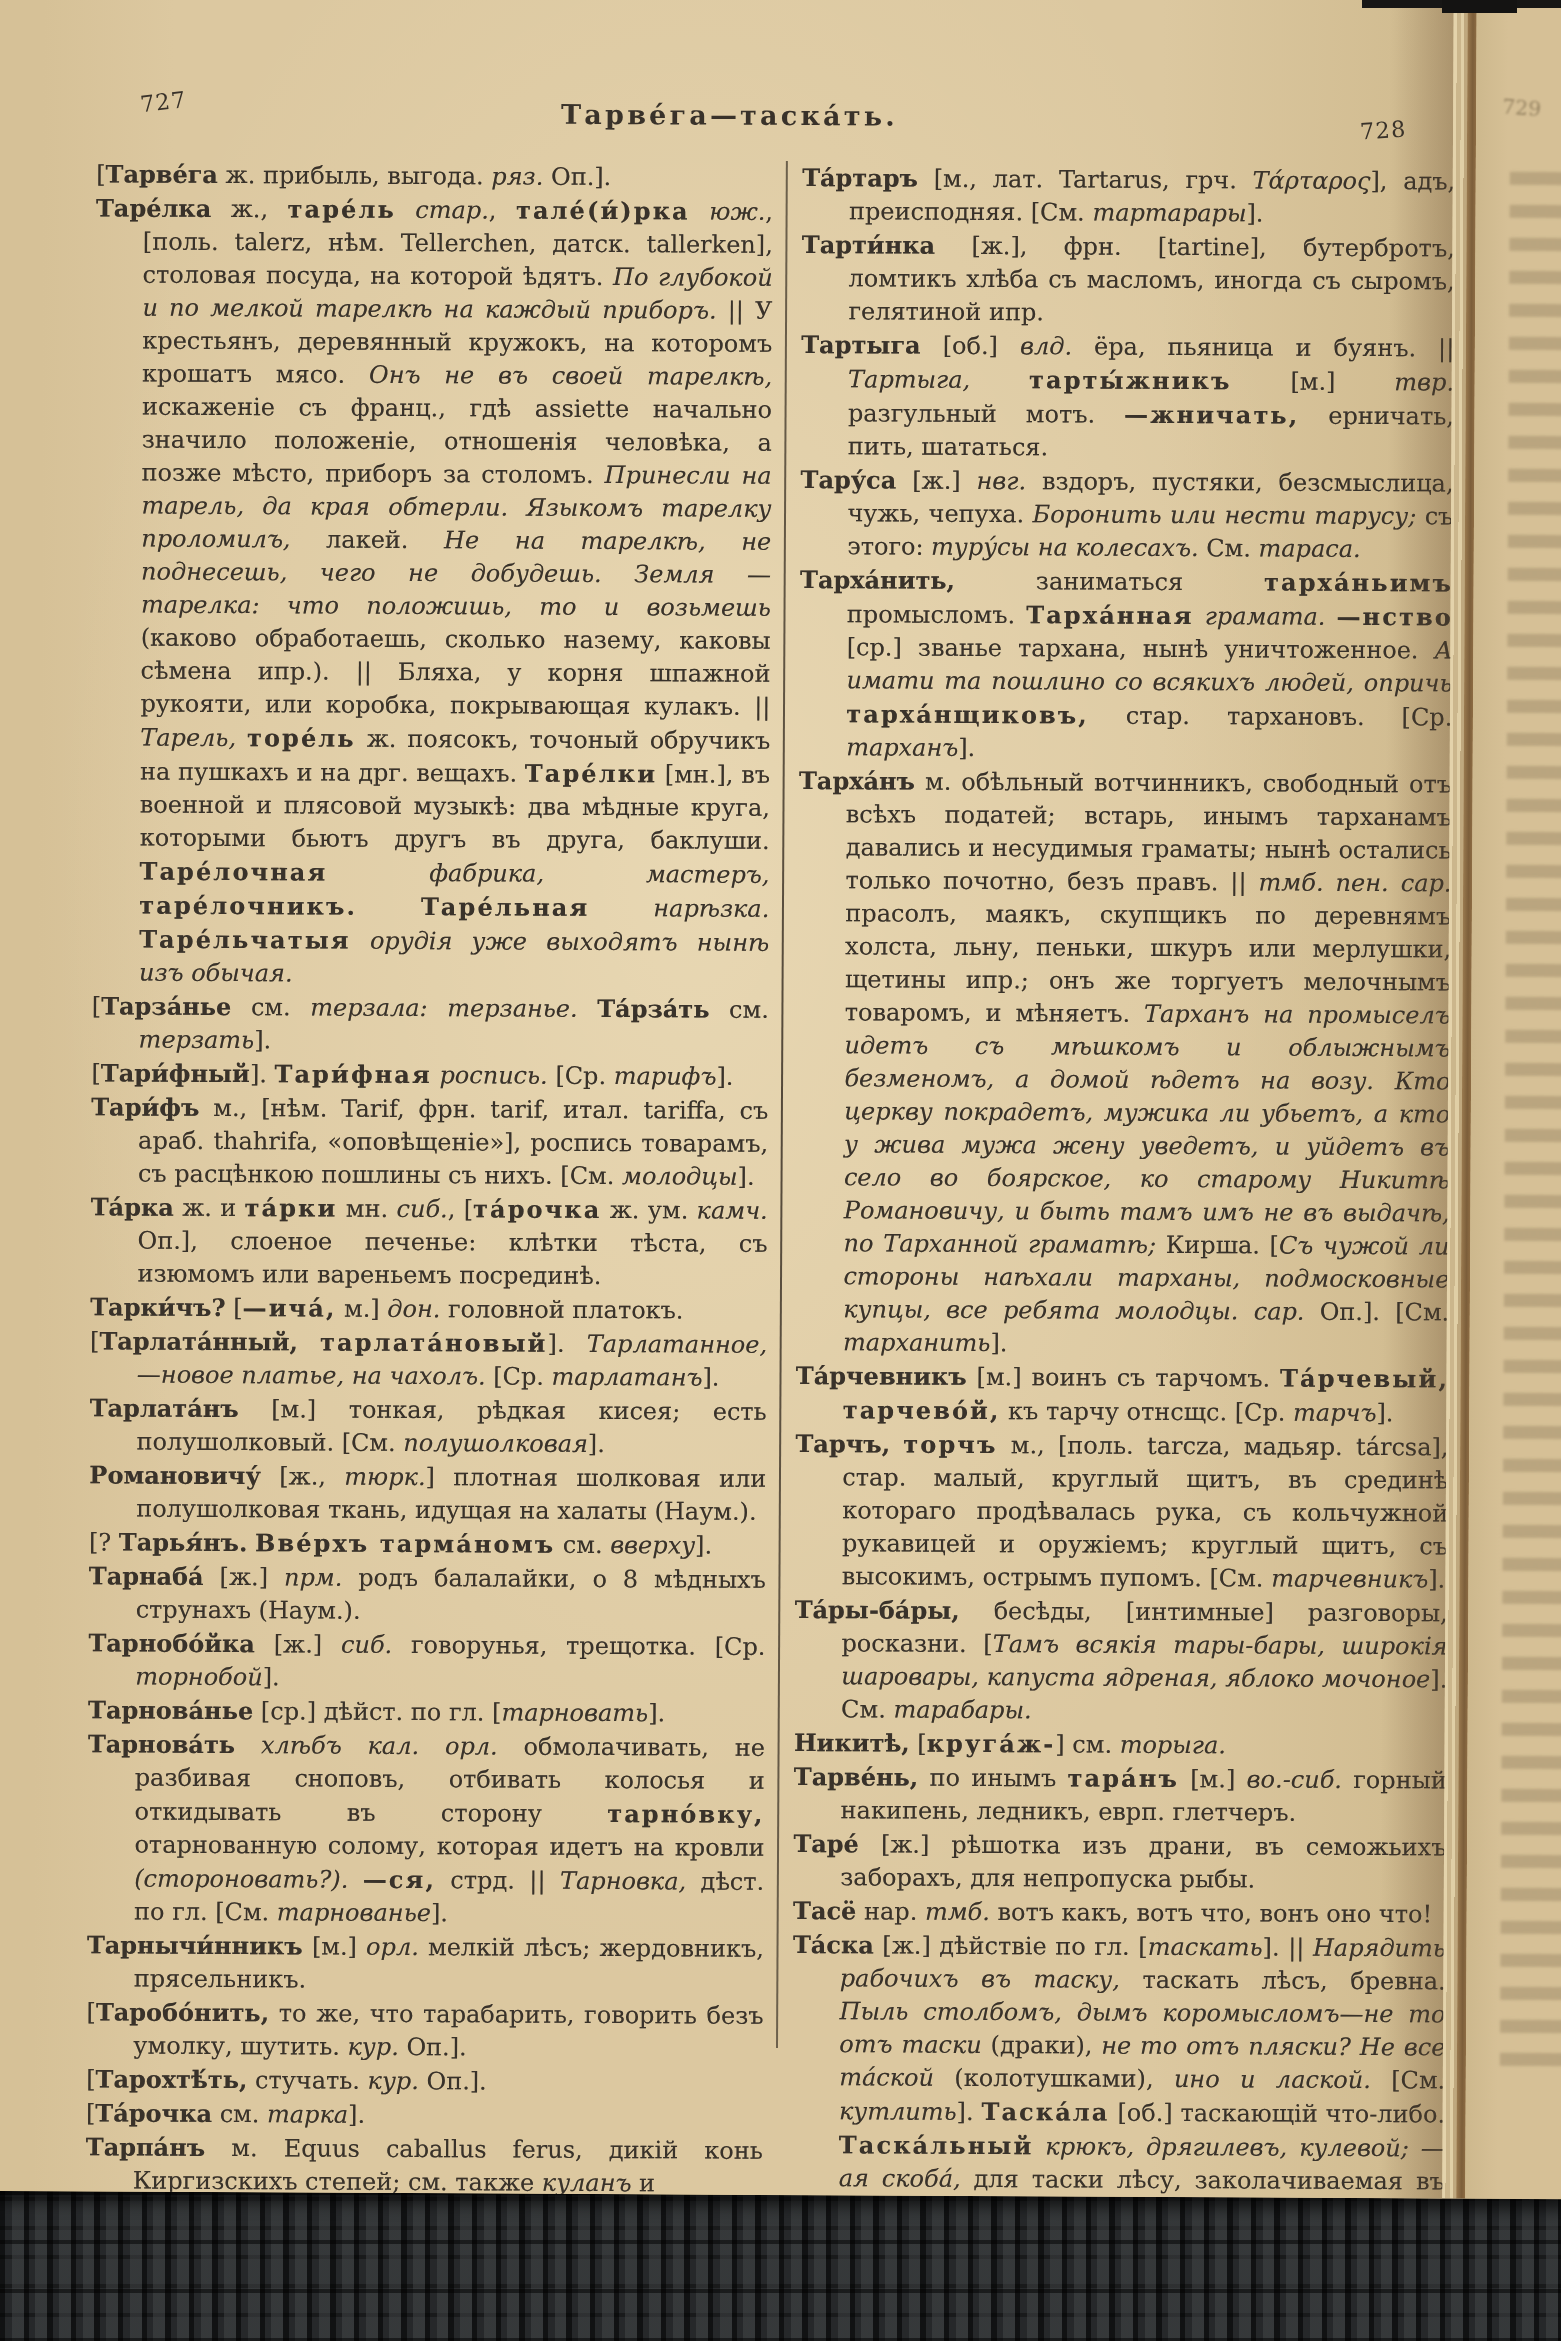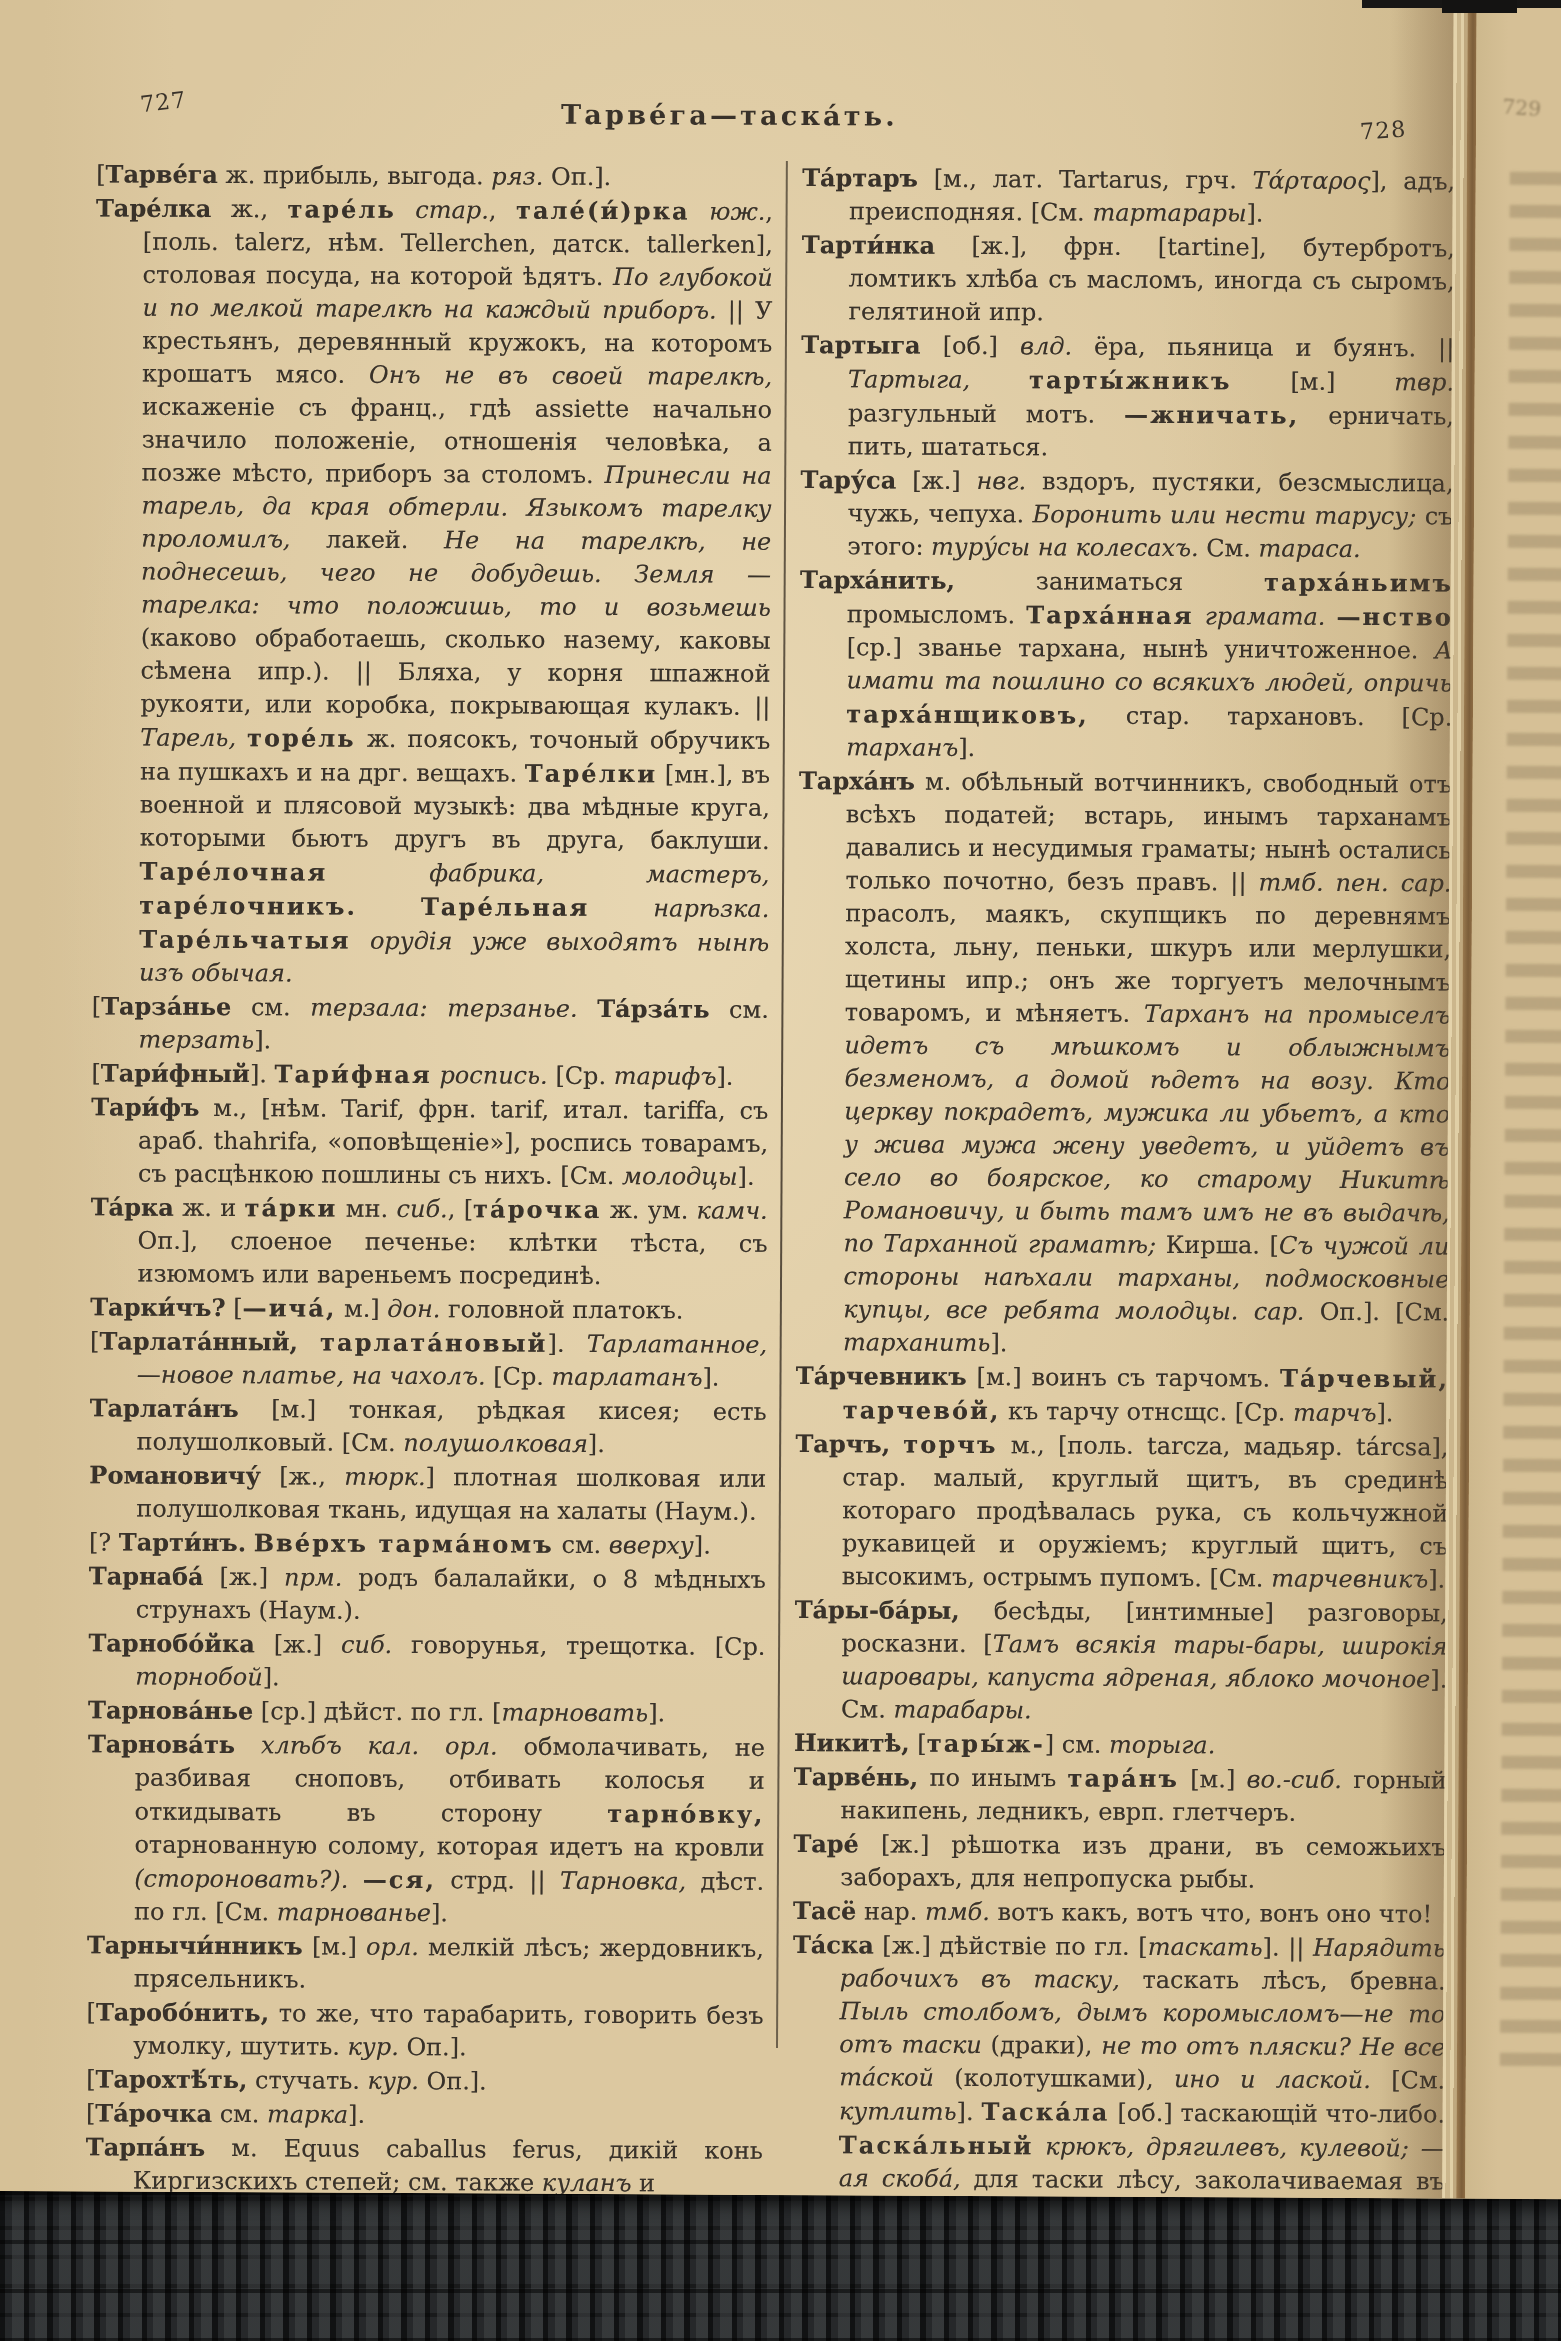--- a/index.html
+++ b/index.html
@@ -73,42 +73,42 @@
             <div class="entry"><span class="run-n">[</span><span class="run-b">Тарве́га</span><span class="run-n"> ж. прибыль, выгода. </span><span class="run-i">ряз.</span><span class="run-n"> Оп.].</span></div>
             <div class="entry"><span class="run-b">Таре́лка</span><span class="run-n"> ж., </span><span class="run-s">таре́ль</span><span class="run-i"> стар.</span><span class="run-n">, </span><span class="run-s">тале́(и́)рка</span><span class="run-i"> юж.</span><span class="run-n">, [поль. talerz, нѣм. Tellerchen, датск. tallerken], столовая посуда, на которой ѣдятъ. </span><span class="run-i">По глубокой и по мелкой тарелкѣ на каждый приборъ.</span><span class="run-n"> || У крестьянъ, деревянный кружокъ, на которомъ крошатъ мясо. </span><span class="run-i">Онъ не въ своей тарелкѣ,</span><span class="run-n"> искаженіе съ франц., гдѣ assiette начально значило положеніе, отношенія человѣка, а позже мѣсто, приборъ за столомъ. </span><span class="run-i">Принесли на тарель, да края обтерли. Языкомъ тарелку проломилъ,</span><span class="run-n"> лакей. </span><span class="run-i">Не на тарелкѣ, не поднесешь, чего не добудешь. Земля — тарелка: что положишь, то и возьмешь</span><span class="run-n"> (каково обработаешь, сколько назему, каковы сѣмена ипр.). || Бляха, у корня шпажной рукояти, или коробка, покрывающая кулакъ. || </span><span class="run-i">Тарель,</span><span class="run-n"> </span><span class="run-s">торе́ль</span><span class="run-n"> ж. поясокъ, точоный обручикъ на пушкахъ и на дрг. вещахъ. </span><span class="run-s">Таре́лки</span><span class="run-n"> [мн.], въ военной и плясовой музыкѣ: два мѣдные круга, которыми бьютъ другъ въ друга, баклуши. </span><span class="run-s">Таре́лочная</span><span class="run-n"> </span><span class="run-i">фабрика, мастеръ,</span><span class="run-n"> </span><span class="run-s">таре́лочникъ.</span><span class="run-n"> </span><span class="run-s">Таре́льная</span><span class="run-n"> </span><span class="run-i">нарѣзка.</span><span class="run-n"> </span><span class="run-s">Таре́льчатыя</span><span class="run-n"> </span><span class="run-i">орудія уже выходятъ нынѣ изъ обычая.</span></div>
             <div class="entry"><span class="run-n">[</span><span class="run-b">Тарза́нье</span><span class="run-n"> см. </span><span class="run-i">терзала: терзанье.</span><span class="run-n"> </span><span class="run-b">Та́рза́ть</span><span class="run-n"> см. </span><span class="run-i">терзать</span><span class="run-n">].</span></div>
             <div class="entry"><span class="run-n">[</span><span class="run-b">Тари́фный</span><span class="run-n">]. </span><span class="run-s">Тари́фная</span><span class="run-n"> </span><span class="run-i">роспись.</span><span class="run-n"> [Ср. </span><span class="run-i">тарифъ</span><span class="run-n">].</span></div>
             <div class="entry"><span class="run-b">Тари́фъ</span><span class="run-n"> м., [нѣм. Tarif, фрн. tarif, итал. tariffa, съ араб. thahrifa, «оповѣщеніе»], роспись товарамъ, съ расцѣнкою пошлины съ нихъ. [См. </span><span class="run-i">молодцы</span><span class="run-n">].</span></div>
             <div class="entry"><span class="run-b">Та́рка</span><span class="run-n"> ж. и </span><span class="run-s">та́рки</span><span class="run-n"> мн. </span><span class="run-i">сиб.</span><span class="run-n">, [</span><span class="run-s">та́рочка</span><span class="run-n"> ж. ум. </span><span class="run-i">камч.</span><span class="run-n"> Оп.], слоеное печенье: клѣтки тѣста, съ изюмомъ или вареньемъ посрединѣ.</span></div>
             <div class="entry"><span class="run-b">Тарки́чъ?</span><span class="run-n"> [</span><span class="run-s">—ича́,</span><span class="run-n"> м.] </span><span class="run-i">дон.</span><span class="run-n"> головной платокъ.</span></div>
             <div class="entry"><span class="run-n">[</span><span class="run-b">Тарлата́нный,</span><span class="run-n"> </span><span class="run-s">тарлата́новый</span><span class="run-n">]. </span><span class="run-i">Тарлатанное, —новое платье, на чахолъ.</span><span class="run-n"> [Ср. </span><span class="run-i">тарлатанъ</span><span class="run-n">].</span></div>
             <div class="entry"><span class="run-b">Тарлата́нъ</span><span class="run-n"> [м.] тонкая, рѣдкая кисея; есть полушолковый. [См. </span><span class="run-i">полушолковая</span><span class="run-n">].</span></div>
             <div class="entry"><span class="run-b">Романовичу́</span><span class="run-n"> [ж., </span><span class="run-i">тюрк.</span><span class="run-n">] плотная шолковая или полушолковая ткань, идущая на халаты (Наум.).</span></div>
-            <div class="entry"><span class="run-n">[? </span><span class="run-b">Тарти́нъ.</span><span class="run-n"> </span><span class="run-s">Вве́рхъ тарма́номъ</span><span class="run-n"> см. </span><span class="run-i">вверху</span><span class="run-n">].</span></div>
+            <div class="entry"><span class="run-n">[? </span><span class="run-b">Тарья́нъ.</span><span class="run-n"> </span><span class="run-s">Вве́рхъ тарма́номъ</span><span class="run-n"> см. </span><span class="run-i">вверху</span><span class="run-n">].</span></div>
             <div class="entry"><span class="run-b">Тарнаба́</span><span class="run-n"> [ж.] </span><span class="run-i">прм.</span><span class="run-n"> родъ балалайки, о 8 мѣдныхъ струнахъ (Наум.).</span></div>
             <div class="entry"><span class="run-b">Тарнобо́йка</span><span class="run-n"> [ж.] </span><span class="run-i">сиб.</span><span class="run-n"> говорунья, трещотка. [Ср. </span><span class="run-i">торнобой</span><span class="run-n">].</span></div>
             <div class="entry"><span class="run-b">Тарнова́нье</span><span class="run-n"> [ср.] дѣйст. по гл. [</span><span class="run-i">тарновать</span><span class="run-n">].</span></div>
             <div class="entry"><span class="run-b">Тарнова́ть</span><span class="run-n"> </span><span class="run-i">хлѣбъ кал. орл.</span><span class="run-n"> обмолачивать, не разбивая сноповъ, отбивать колосья и откидывать въ сторону </span><span class="run-s">тарно́вку,</span><span class="run-n"> отарнованную солому, которая идетъ на кровли </span><span class="run-i">(стороновать?).</span><span class="run-n"> </span><span class="run-s">—ся,</span><span class="run-n"> стрд. || </span><span class="run-i">Тарновка,</span><span class="run-n"> дѣст. по гл. [См. </span><span class="run-i">тарнованье</span><span class="run-n">].</span></div>
             <div class="entry"><span class="run-b">Тарнычи́нникъ</span><span class="run-n"> [м.] </span><span class="run-i">орл.</span><span class="run-n"> мелкій лѣсъ; жердовникъ, прясельникъ.</span></div>
             <div class="entry"><span class="run-n">[</span><span class="run-b">Таробо́нить,</span><span class="run-n"> то же, что тарабарить, говорить безъ умолку, шутить. </span><span class="run-i">кур.</span><span class="run-n"> Оп.].</span></div>
             <div class="entry"><span class="run-n">[</span><span class="run-b">Тарохтѣ́ть,</span><span class="run-n"> стучать. </span><span class="run-i">кур.</span><span class="run-n"> Оп.].</span></div>
             <div class="entry"><span class="run-n">[</span><span class="run-b">Та́рочка</span><span class="run-n"> см. </span><span class="run-i">тарка</span><span class="run-n">].</span></div>
             <div class="entry"><span class="run-b">Тарпа́нъ</span><span class="run-n"> м. Equus caballus ferus, дикій конь Киргизскихъ степей; см. также </span><span class="run-i">куланъ</span><span class="run-n"> и </span></div>
           </div>
         <div class="col col-right">
             <div class="entry"><span class="run-b">Та́ртаръ</span><span class="run-n"> [м., лат. Tartarus, грч. </span><span class="run-i">Τάρταρος</span><span class="run-n">], адъ, преисподняя. [См. </span><span class="run-i">тартарары</span><span class="run-n">].</span></div>
             <div class="entry"><span class="run-b">Тарти́нка</span><span class="run-n"> [ж.], фрн. [tartine], бутербротъ, ломтикъ хлѣба съ масломъ, иногда съ сыромъ, гелятиной ипр.</span></div>
             <div class="entry"><span class="run-b">Тартыга</span><span class="run-n"> [об.] </span><span class="run-i">влд.</span><span class="run-n"> ёра, пьяница и буянъ. || </span><span class="run-i">Тартыга,</span><span class="run-n"> </span><span class="run-s">тарты́жникъ</span><span class="run-n"> [м.] </span><span class="run-i">твр.</span><span class="run-n"> разгульный мотъ. </span><span class="run-s">—жничать,</span><span class="run-n"> ерничать, пить, шататься.</span></div>
             <div class="entry"><span class="run-b">Тару́са</span><span class="run-n"> [ж.] </span><span class="run-i">нвг.</span><span class="run-n"> вздоръ, пустяки, безсмыслица, чужь, чепуха. </span><span class="run-i">Боронить или нести тарусу;</span><span class="run-n"> съ этого: </span><span class="run-i">туру́сы на колесахъ.</span><span class="run-n"> См. </span><span class="run-i">тараса.</span></div>
             <div class="entry"><span class="run-b">Тарха́нить,</span><span class="run-n"> заниматься </span><span class="run-s">тарха́ньимъ</span><span class="run-n"> промысломъ. </span><span class="run-s">Тарха́нная</span><span class="run-n"> </span><span class="run-i">грамата.</span><span class="run-n"> </span><span class="run-s">—нство</span><span class="run-n"> [ср.] званье тархана, нынѣ уничтоженное. </span><span class="run-i">А имати та пошлино со всякихъ людей, опричь</span><span class="run-n"> </span><span class="run-s">тарха́нщиковъ,</span><span class="run-n"> стар. тархановъ. [Ср. </span><span class="run-i">тарханъ</span><span class="run-n">].</span></div>
             <div class="entry"><span class="run-b">Тарха́нъ</span><span class="run-n"> м. обѣльный вотчинникъ, свободный отъ всѣхъ податей; встарь, инымъ тарханамъ давались и несудимыя граматы; нынѣ остались только почотно, безъ правъ. || </span><span class="run-i">тмб. пен. сар.</span><span class="run-n"> прасолъ, маякъ, скупщикъ по деревнямъ холста, льну, пеньки, шкуръ или мерлушки, щетины ипр.; онъ же торгуетъ мелочнымъ товаромъ, и мѣняетъ. </span><span class="run-i">Тарханъ на промыселъ идетъ съ мѣшкомъ и облыжнымъ безменомъ, а домой ѣдетъ на возу. Кто церкву покрадетъ, мужика ли убьетъ, а кто у жива мужа жену уведетъ, и уйдетъ въ село во боярское, ко старому Никитѣ Романовичу, и быть тамъ имъ не въ выдачѣ, по Тарханной граматѣ;</span><span class="run-n"> Кирша. [</span><span class="run-i">Съ чужой ли стороны наѣхали тарханы, подмосковные купцы, все ребята молодцы.</span><span class="run-n"> </span><span class="run-i">сар.</span><span class="run-n"> Оп.]. [См. </span><span class="run-i">тарханить</span><span class="run-n">].</span></div>
             <div class="entry"><span class="run-b">Та́рчевникъ</span><span class="run-n"> [м.] воинъ съ тарчомъ. </span><span class="run-s">Та́рчевый,</span><span class="run-n"> </span><span class="run-s">тарчево́й,</span><span class="run-n"> къ тарчу отнсщс. [Ср. </span><span class="run-i">тарчъ</span><span class="run-n">].</span></div>
             <div class="entry"><span class="run-b">Тарчъ,</span><span class="run-n"> </span><span class="run-s">торчъ</span><span class="run-n"> м., [поль. tarcza, мадьяр. tárcsa], стар. малый, круглый щитъ, въ срединѣ котораго продѣвалась рука, съ кольчужной рукавицей и оружіемъ; круглый щитъ, съ высокимъ, острымъ пупомъ. [См. </span><span class="run-i">тарчевникъ</span><span class="run-n">].</span></div>
             <div class="entry"><span class="run-b">Та́ры-ба́ры,</span><span class="run-n"> бесѣды, [интимные] разговоры, росказни. [</span><span class="run-i">Тамъ всякія тары-бары, широкія шаровары, капуста ядреная, яблоко мочоное</span><span class="run-n">]. См. </span><span class="run-i">тарабары.</span></div>
-            <div class="entry"><span class="run-b">Никитѣ,</span><span class="run-n"> [</span><span class="run-s">тары́ж-</span><span class="run-n">] см. </span><span class="run-i">торыга.</span></div>
+            <div class="entry"><span class="run-b">Никитѣ,</span><span class="run-n"> [</span><span class="run-s">круга́ж-</span><span class="run-n">] см. </span><span class="run-i">торыга.</span></div>
             <div class="entry"><span class="run-b">Тарве́нь,</span><span class="run-n"> по инымъ </span><span class="run-s">тара́нъ</span><span class="run-n"> [м.] </span><span class="run-i">во.-сиб.</span><span class="run-n"> горный накипень, ледникъ, еврп. глетчеръ.</span></div>
             <div class="entry"><span class="run-b">Таре́</span><span class="run-n"> [ж.] рѣшотка изъ драни, въ семожьихъ заборахъ, для непропуска рыбы.</span></div>
             <div class="entry"><span class="run-b">Тасё</span><span class="run-n"> нар. </span><span class="run-i">тмб.</span><span class="run-n"> вотъ какъ, вотъ что, вонъ оно что!</span></div>
             <div class="entry"><span class="run-b">Та́ска</span><span class="run-n"> [ж.] дѣйствіе по гл. [</span><span class="run-i">таскать</span><span class="run-n">]. || </span><span class="run-i">Нарядить рабочихъ въ таску,</span><span class="run-n"> таскать лѣсъ, бревна. </span><span class="run-i">Пыль столбомъ, дымъ коромысломъ—не то отъ таски</span><span class="run-n"> (драки), </span><span class="run-i">не то отъ пляски? Не все та́ской</span><span class="run-n"> (колотушками), </span><span class="run-i">ино и лаской.</span><span class="run-n"> [См. </span><span class="run-i">кутлить</span><span class="run-n">]. </span><span class="run-s">Таска́ла</span><span class="run-n"> [об.] таскающій что-либо. </span><span class="run-s">Таска́льный</span><span class="run-n"> </span><span class="run-i">крюкъ, дрягилевъ, кулевой;</span><span class="run-n"> </span><span class="run-i">—ая скоба́,</span><span class="run-n"> для таски лѣсу, заколачиваемая въ бревно. </span></div>
           </div>
       </div>
       <div class="divider"></div>
     </div>
     <div class="page-shade-right"></div>
   </div>

